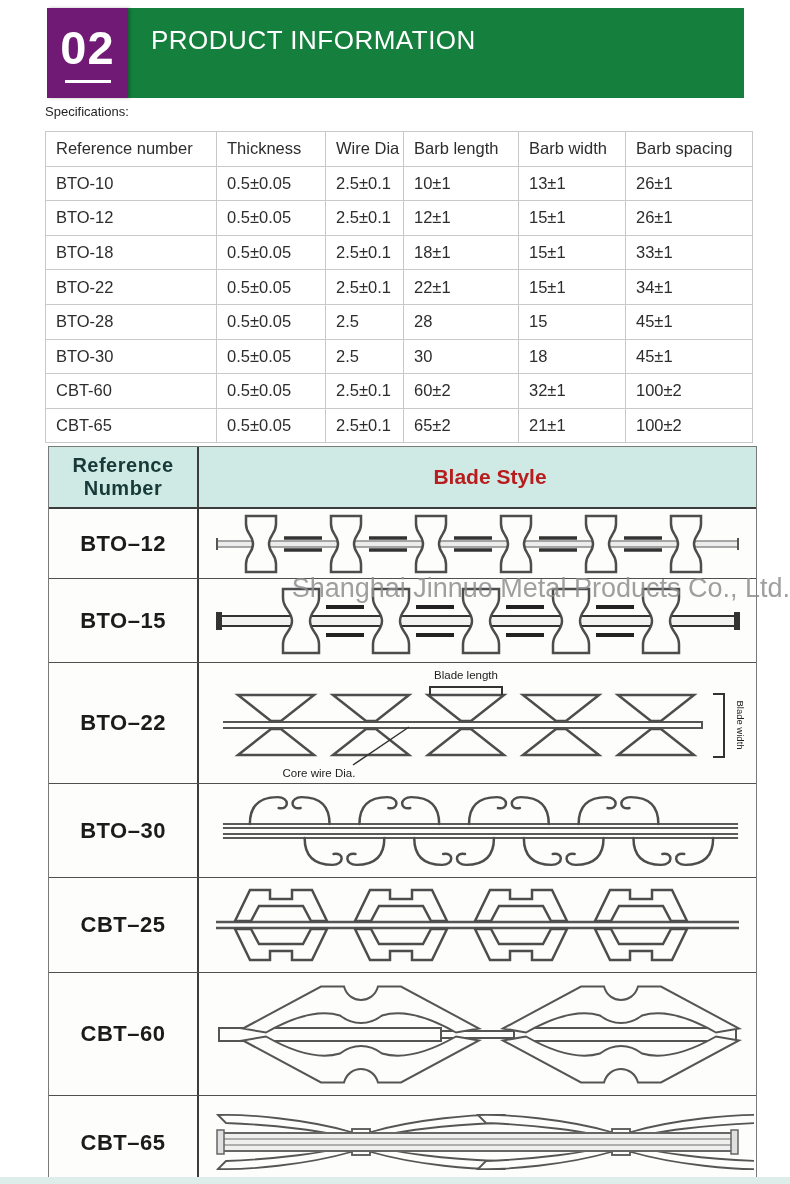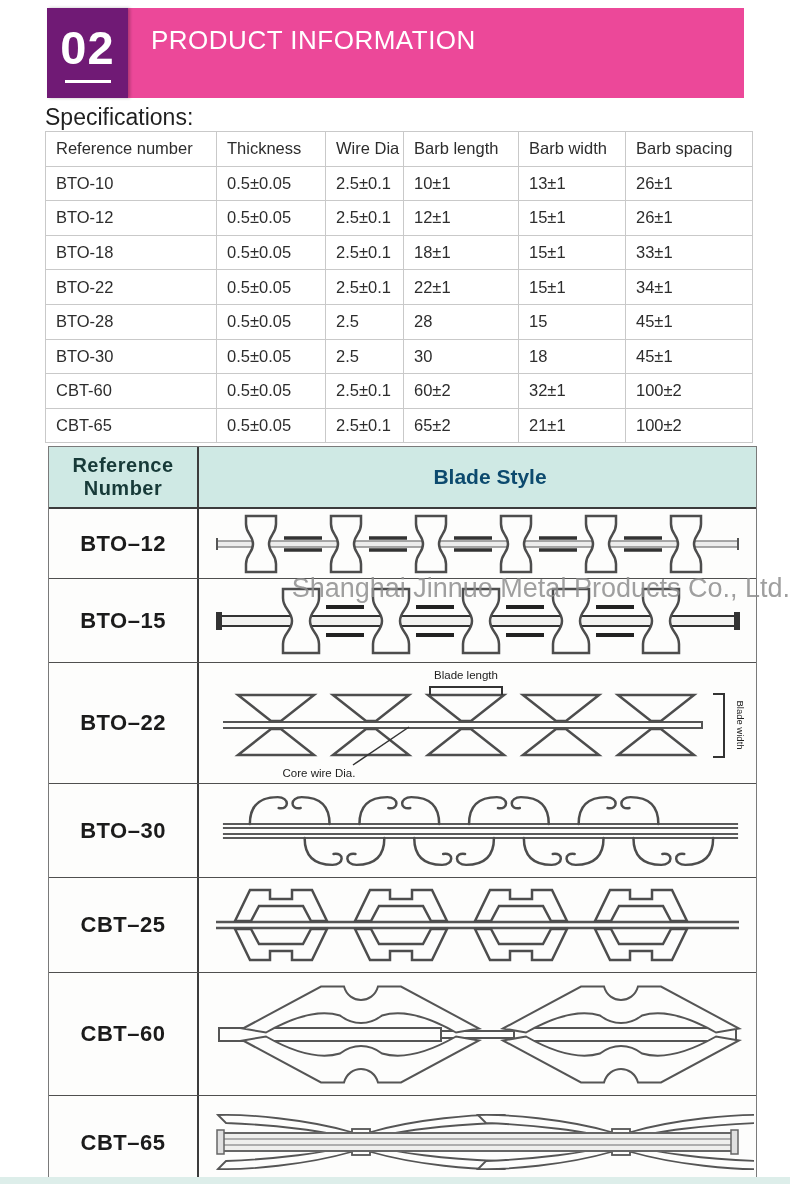--- a/index.html
+++ b/index.html
@@ -5,43 +5,43 @@
   html,body{margin:0;padding:0;}
   body{font-family:"Liberation Sans",sans-serif;background:#ffffff;}
   .page{position:relative;width:790px;height:1184px;background:#ffffff;overflow:hidden;}
 
   
   .sec-num{position:absolute;left:47px;top:8px;width:81px;height:90px;background:#701a75;
     display:flex;flex-direction:column;align-items:center;justify-content:center;
     box-shadow:2px 0 3px rgba(0,0,0,.25);z-index:3;}
   .sec-num .num{color:#ffffff;font-size:47px;font-weight:bold;line-height:1;letter-spacing:1px;}
   .sec-num .underline{width:46px;height:3px;background:#ffffff;margin-top:9px;}
-  .sec-banner{position:absolute;left:128px;top:8px;width:616px;height:90px;background:#ec4899;
+  .sec-banner{position:absolute;left:128px;top:8px;width:616px;height:90px;background:#15803d;
     display:flex;align-items:center;z-index:2;}
   .sec-banner .title{color:#ffffff;font-size:26px;letter-spacing:0.5px;padding-left:23px;padding-bottom:26px;}
 
   
-  .spec-label{position:absolute;left:45px;top:104px;font-size:23px;color:#1f1f1f;}
+  .spec-label{position:absolute;left:45px;top:104px;font-size:13px;color:#1f1f1f;}
 
   
   table.spec{position:absolute;left:45px;top:131px;width:707px;border-collapse:collapse;table-layout:fixed;}
   table.spec td,table.spec th{border:1px solid #c9c9c9;font-size:16.5px;font-weight:normal;color:#2d2d2d;
     text-align:left;padding:0 0 0 10px;height:33.6px;white-space:nowrap;overflow:hidden;}
 
   
   .blade-table{position:absolute;left:48px;top:446px;width:707px;height:731px;border:1px solid #7a7a7a;
     background:#fdfdfc;overflow:hidden;box-sizing:content-box;}
   .blade-row{display:flex;border-bottom:1px solid #4f4f4f;box-sizing:border-box;}
   .ref-cell{flex:0 0 150px;width:150px;border-right:2px solid #3c3c3c;display:flex;align-items:center;
     justify-content:center;text-align:center;box-sizing:border-box;}
   .ref-cell .ref-text{font-weight:bold;font-size:22px;color:#1b1b1b;letter-spacing:0.5px;}
   .style-cell{flex:1;display:flex;align-items:center;justify-content:center;overflow:hidden;}
   .blade-row.header{background:#cfe9e4;height:62px;border-bottom:2px solid #3c3c3c;}
   .blade-row.header .ref-cell .ref-text{font-size:20px;color:#173a38;line-height:1.15;}
-  .blade-row.header .style-cell{font-weight:bold;font-size:21px;color:#0c4a6e;margin-left:25px;}
+  .blade-row.header .style-cell{font-weight:bold;font-size:21px;color:#b91c1c;margin-left:25px;}
   .r-bto12{height:70px;} .r-bto15{height:84px;} .r-bto22{height:121px;}
   .r-bto30{height:94px;gap:6px;} .r-cbt25{height:95px;} .r-cbt60{height:123px;} .r-cbt65{height:95px;}
   .style-cell svg{display:block;}
   .diagram-stroke{fill:#fdfdfc;stroke:#4d4d4d;stroke-width:2.5;}
   .ann-text{font-family:"Liberation Sans",sans-serif;fill:#222;font-size:11.5px;}
 
   
   .watermark{position:absolute;left:0;top:573px;width:790px;text-align:right;font-size:27px;color:#8f8f8f;
     opacity:.85;z-index:6;pointer-events:none;white-space:nowrap;}
 

